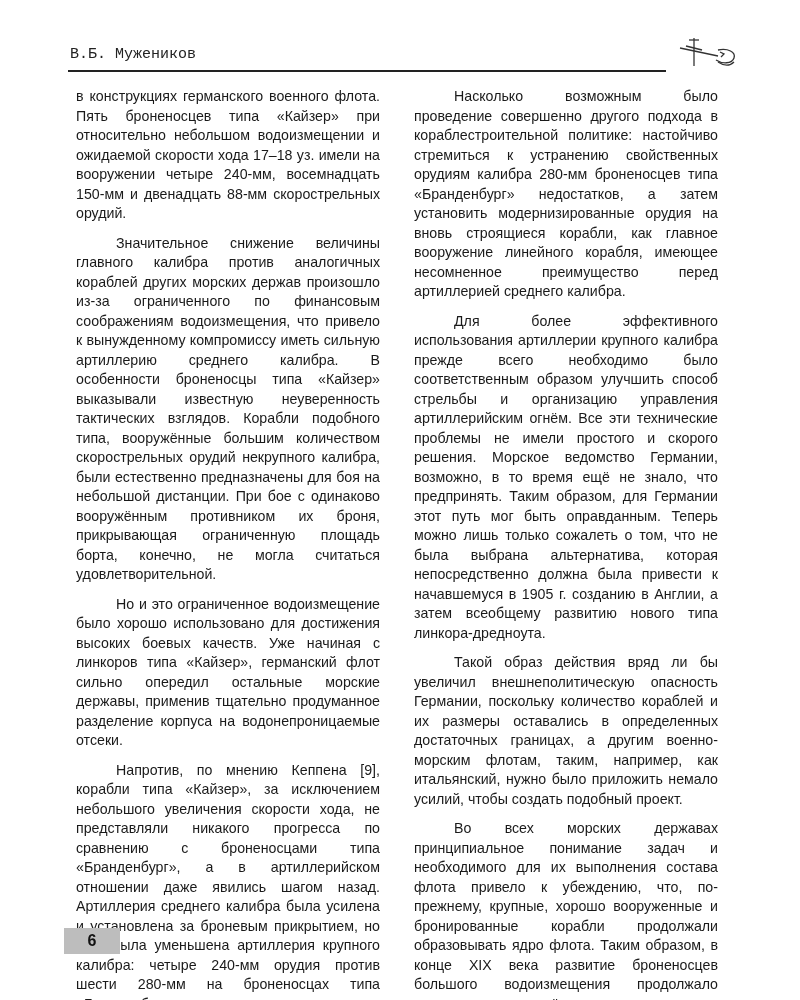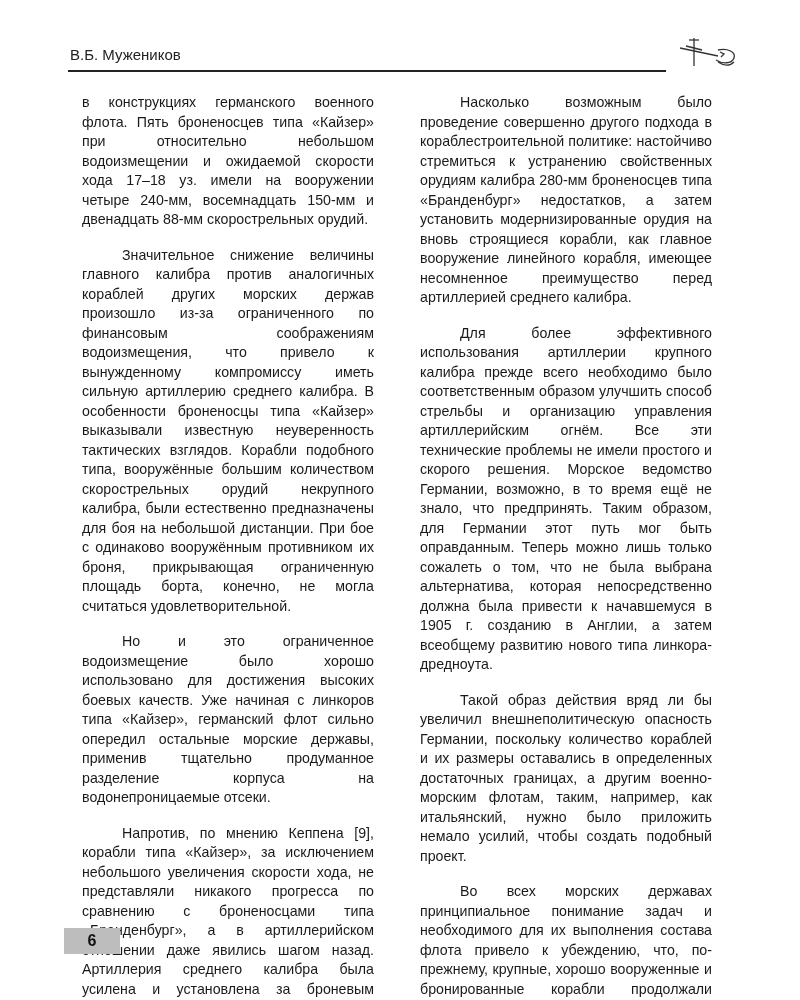--- a/index.html
+++ b/index.html
@@ -1,26 +1,26 @@
 <!DOCTYPE html>
 <html><head>
 <meta charset="utf-8">
 <style>
   html, body { margin: 0; padding: 0; background: #ffffff; }
   body { width: 800px; height: 1000px; position: relative; overflow: hidden;
          font-family: "Liberation Sans", sans-serif; color: #1a1a1a; }
   .header { position: absolute; left: 68px; top: 44px; width: 598px; height: 26px;
             border-bottom: 2px solid #222; }
-  .header-author { position: absolute; left: 2px; top: 2px; font-size: 15px; color: #222; }
+  .header-author { position: absolute; left: 2px; top: 2px; font-size: 15px; color: #222; font-family: Liberation Mono, monospace; }
   .anchor { position: absolute; left: 672px; top: 36px; width: 68px; height: 34px; }
   .col { position: absolute; top: 77px; width: 324px; font-size: 14.2px; line-height: 19.5px;
          text-align: justify; }
   .col.left { left: 66px; }
   .col.right { left: 404px; }
-  .col p { margin: 16px; text-indent: 40px; }
+  .col p { margin: 10px; text-indent: 40px; }
   .col p.cont { text-indent: 0; }
   .page-num { position: absolute; left: 64px; top: 928px; width: 56px; height: 26px;
               background: #bdbdbd; font-weight: bold; font-size: 16px; text-align: center;
               line-height: 26px; color: #111; }
 </style>
 </head>
 <body>
 
 <div class="header">
   <span class="header-author">В.Б. Мужеников</span>

